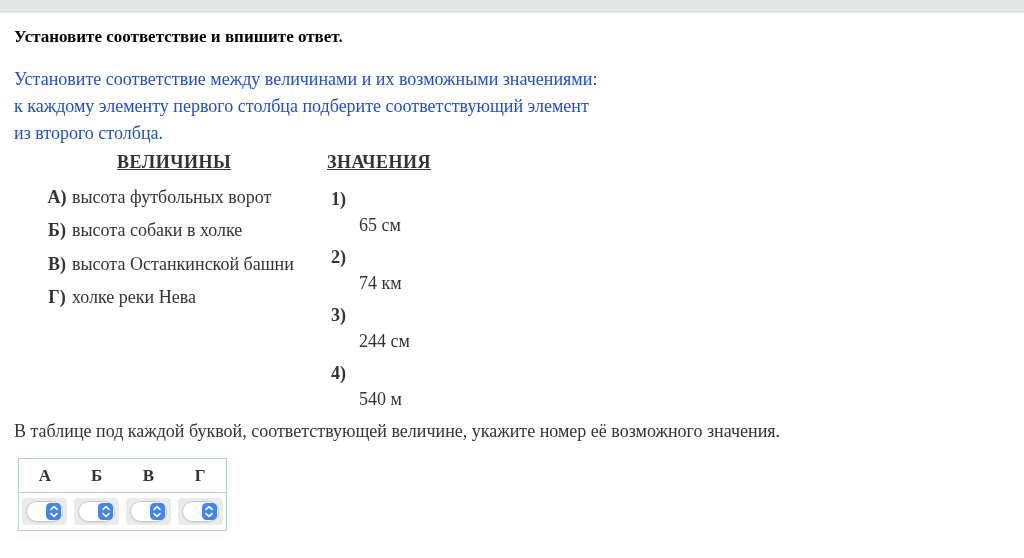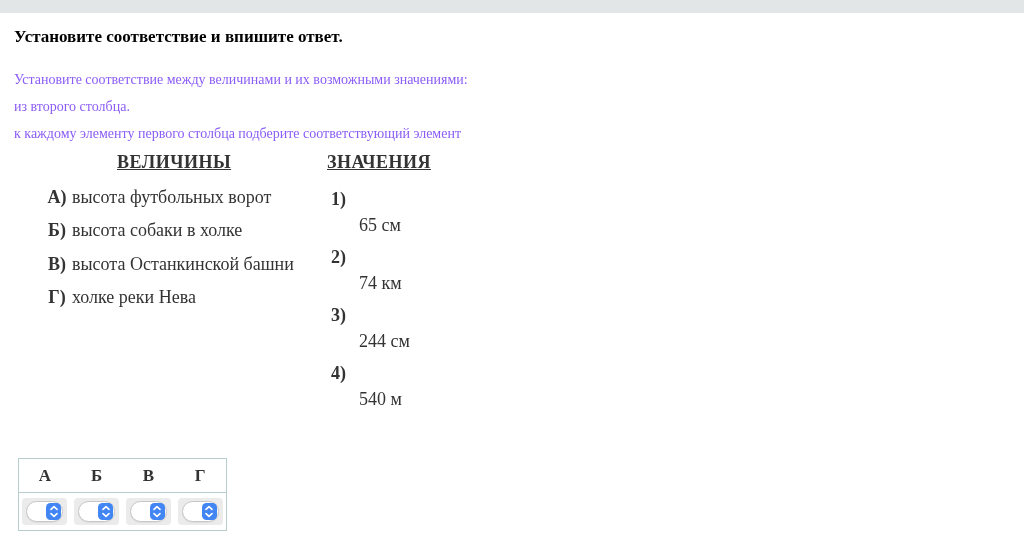--- a/index.html
+++ b/index.html
@@ -22,23 +22,23 @@
   .page-title {
     position: absolute;
     left: 14px; top: 27px;
     font-size: 17px;
     font-weight: bold;
     color: #000000;
   }
   .intro {
     position: absolute;
     left: 14px; top: 66px;
-    font-size: 14px;
+    font-size: 18px;
     line-height: 27px;
-    color: #8b5cf6;
+    color: #1d4ed8;
   }
   .col-header {
     position: absolute;
     top: 152px;
     font-size: 18px;
     font-weight: bold;
     text-decoration: underline;
     letter-spacing: 0.5px;
     color: #333333;
   }
@@ -122,22 +122,22 @@
 <body>
 
 <div class="page">
 
   <div class="top-band"></div>
 
   <div class="page-title">Установите соответствие и впишите ответ.</div>
 
   <div class="intro">
     <div>Установите соответствие между величинами и их возможными значениями:</div>
+    <div>к каждому элементу первого столбца подберите соответствующий элемент</div>
     <div>из второго столбца.</div>
-    <div>к каждому элементу первого столбца подберите соответствующий элемент</div>
   </div>
 
   <div class="col-header left">ВЕЛИЧИНЫ</div>
   <div class="col-header right">ЗНАЧЕНИЯ</div>
 
   <div>
     <div class="quantity-row">
       <span class="q-letter">А)</span><span>высота футбольных ворот</span>
     </div>
     <div class="quantity-row">
@@ -163,20 +163,21 @@
     <div class="value-row">
       <span class="v-number">3)</span>
       <span class="v-text">244 см</span>
     </div>
     <div class="value-row">
       <span class="v-number">4)</span>
       <span class="v-text">540 м</span>
     </div>
   </div>
 
+  <div class="table-instruction">В таблице под каждой буквой, соответствующей величине, укажите номер её возможного значения.</div>
 
   <div class="answer-table">
     <div class="answer-row header">
       <div class="header-cell">А</div>
       <div class="header-cell">Б</div>
       <div class="header-cell">В</div>
       <div class="header-cell">Г</div>
     </div>
     <div class="answer-row body">
 

